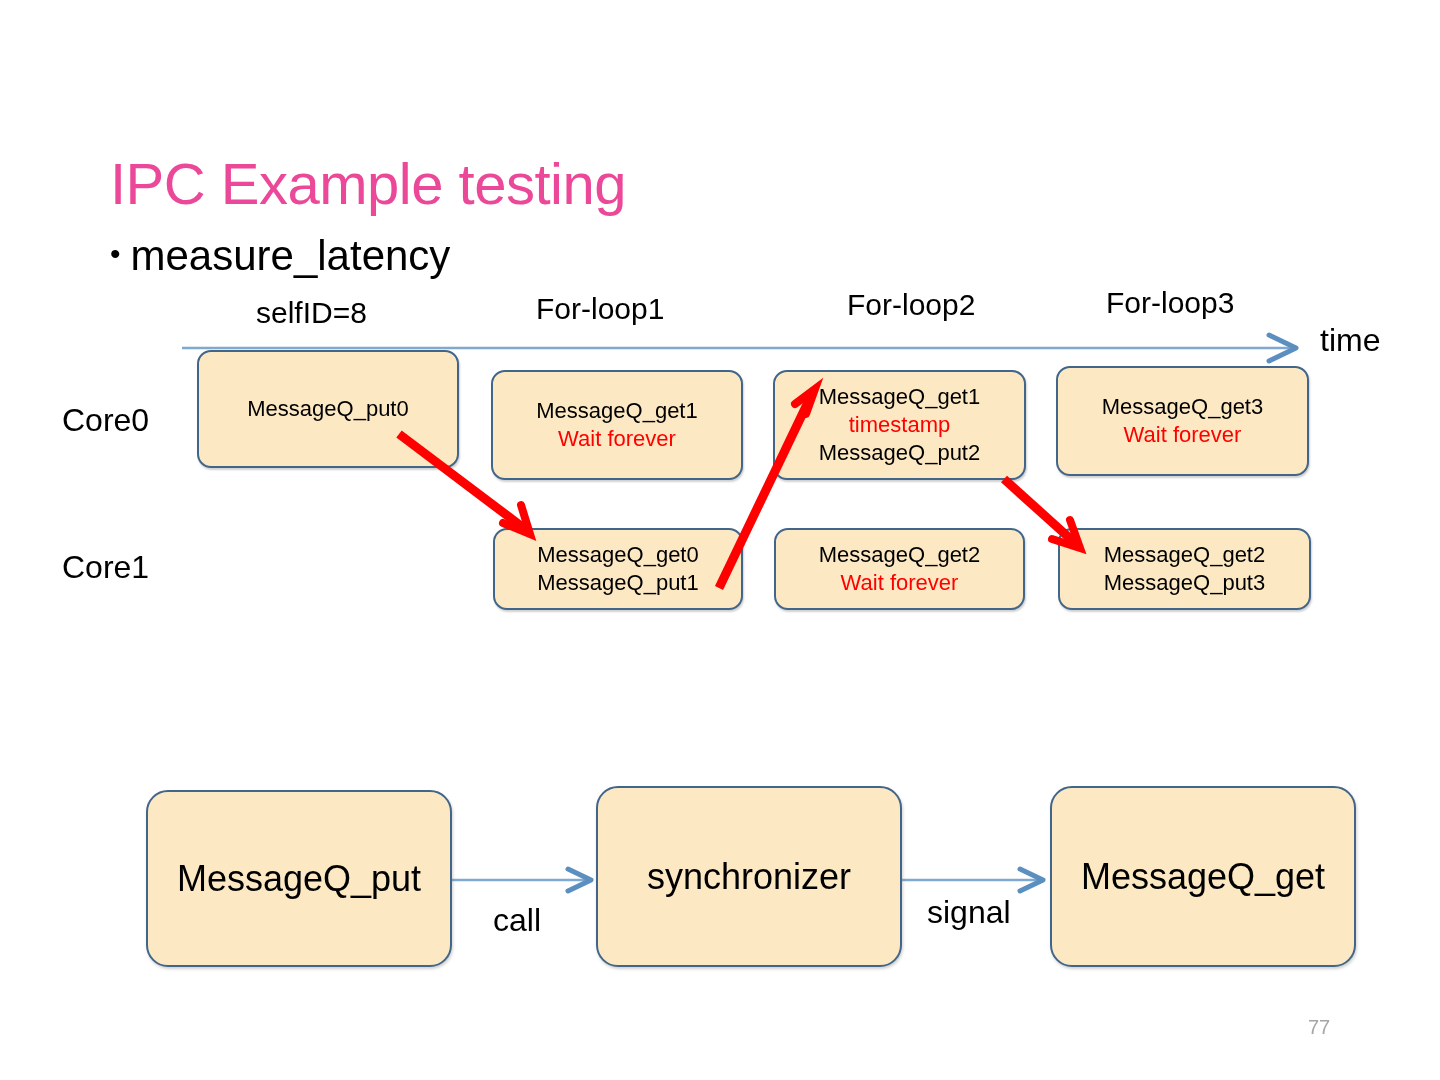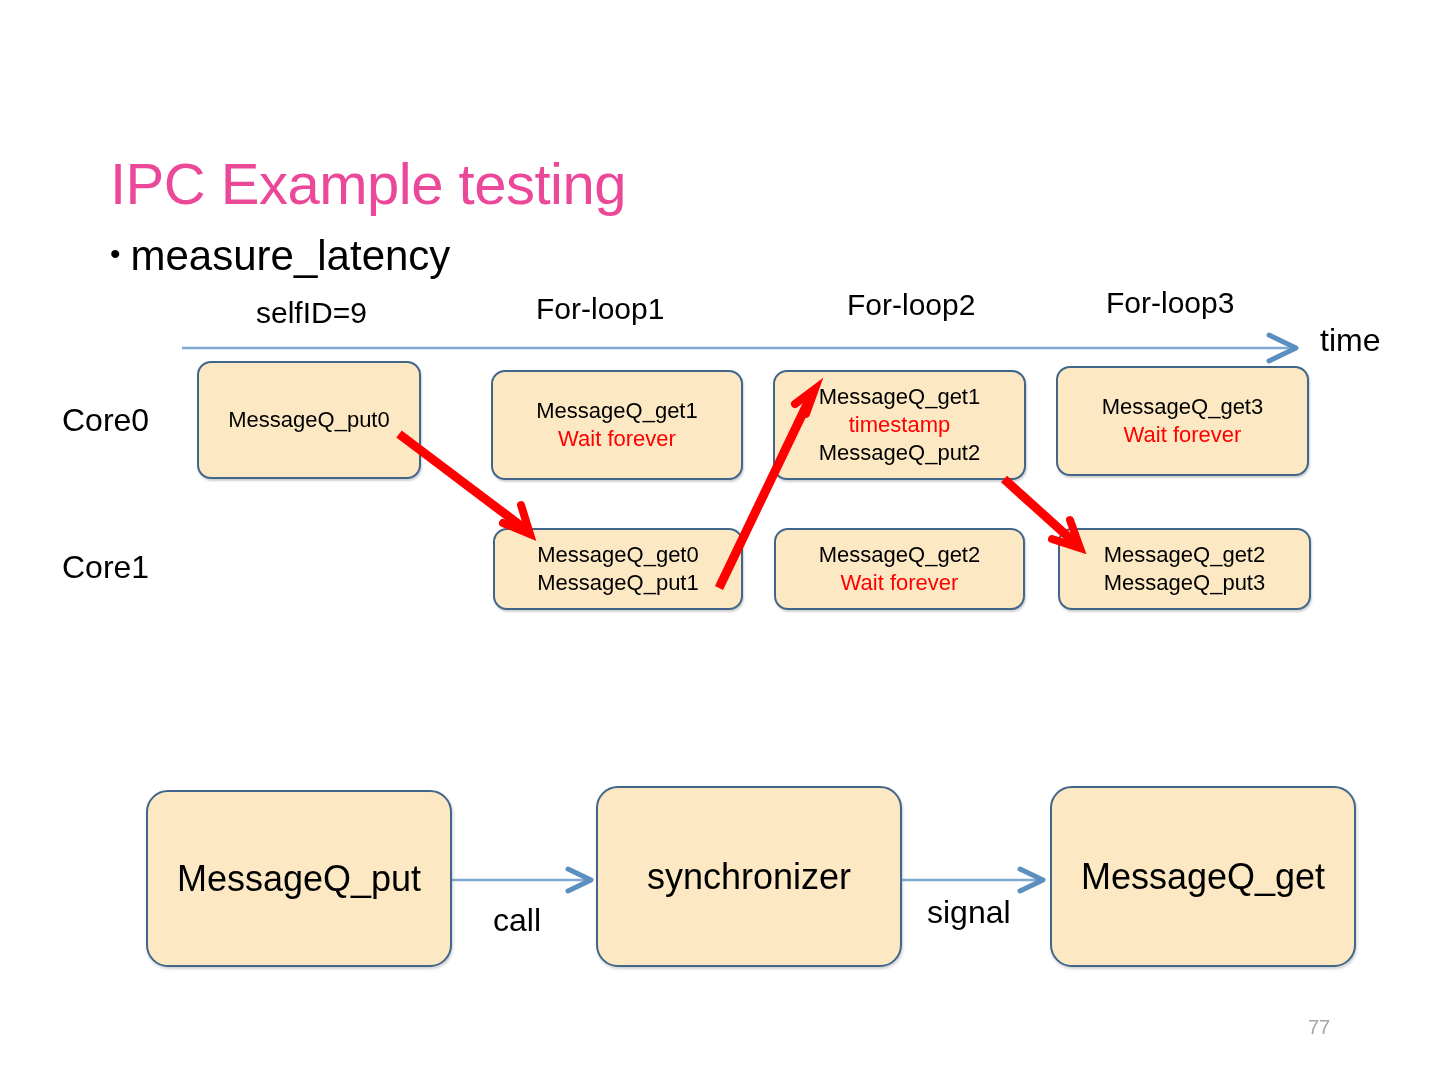--- a/index.html
+++ b/index.html
@@ -76,31 +76,31 @@
 
 <div id="slide">
 
   <div id="title">IPC Example testing</div>
 
   <div id="bullet-row">
     <span id="bullet-dot">•</span>
     <span>measure_latency</span>
   </div>
 
-  <div class="loop-label" style="left:256px; top:296px;">selfID=9</div>
+  <div class="loop-label" style="left:256px; top:296px;">selfID=8</div>
   <div class="loop-label" style="left:536px; top:292px;">For-loop1</div>
   <div class="loop-label" style="left:822px; top:288px;margin-left:25px;">For-loop2</div>
   <div class="loop-label" style="left:1106px; top:286px;">For-loop3</div>
 
   <div id="time-label">time</div>
 
   <div class="core-label" id="core0-label">Core0</div>
   <div class="core-label" id="core1-label">Core1</div>
 
-  <div class="tbox" id="c0b0" style="left:197px; top:361px; width:224px; height:118px;">
+  <div class="tbox" id="c0b0" style="left:197px; top:350px; width:262px; height:118px;">
       <div class="line">MessageQ_put0</div>
     </div>
   <div class="tbox" id="c0b1" style="left:491px; top:370px; width:252px; height:110px;">
       <div class="line">MessageQ_get1</div>
       <div class="line red">Wait forever</div>
     </div>
   <div class="tbox" id="c0b2" style="left:773px; top:370px; width:253px; height:110px;">
       <div class="line">MessageQ_get1</div>
       <div class="line red">timestamp</div>
       <div class="line">MessageQ_put2</div>

